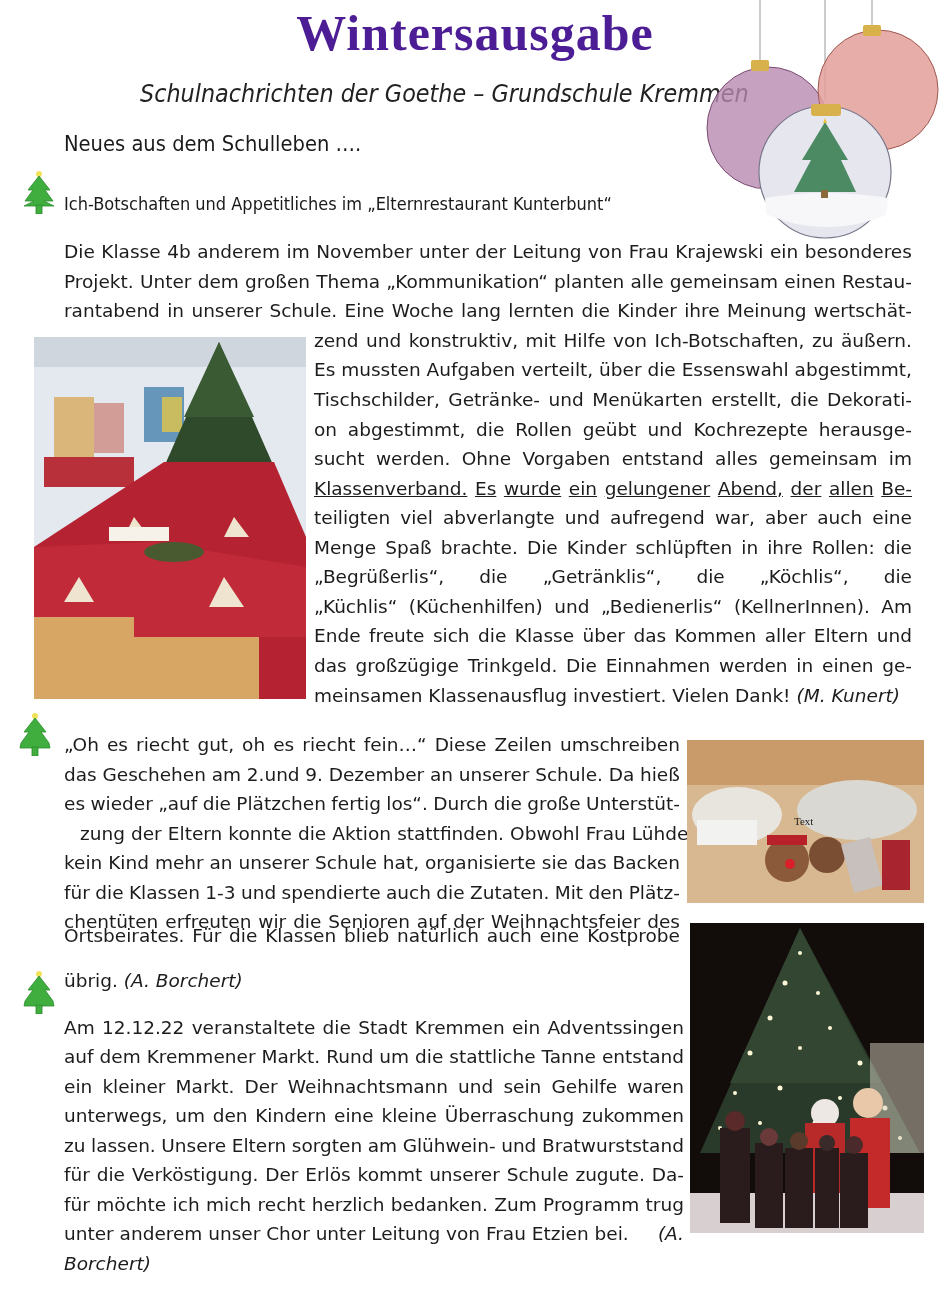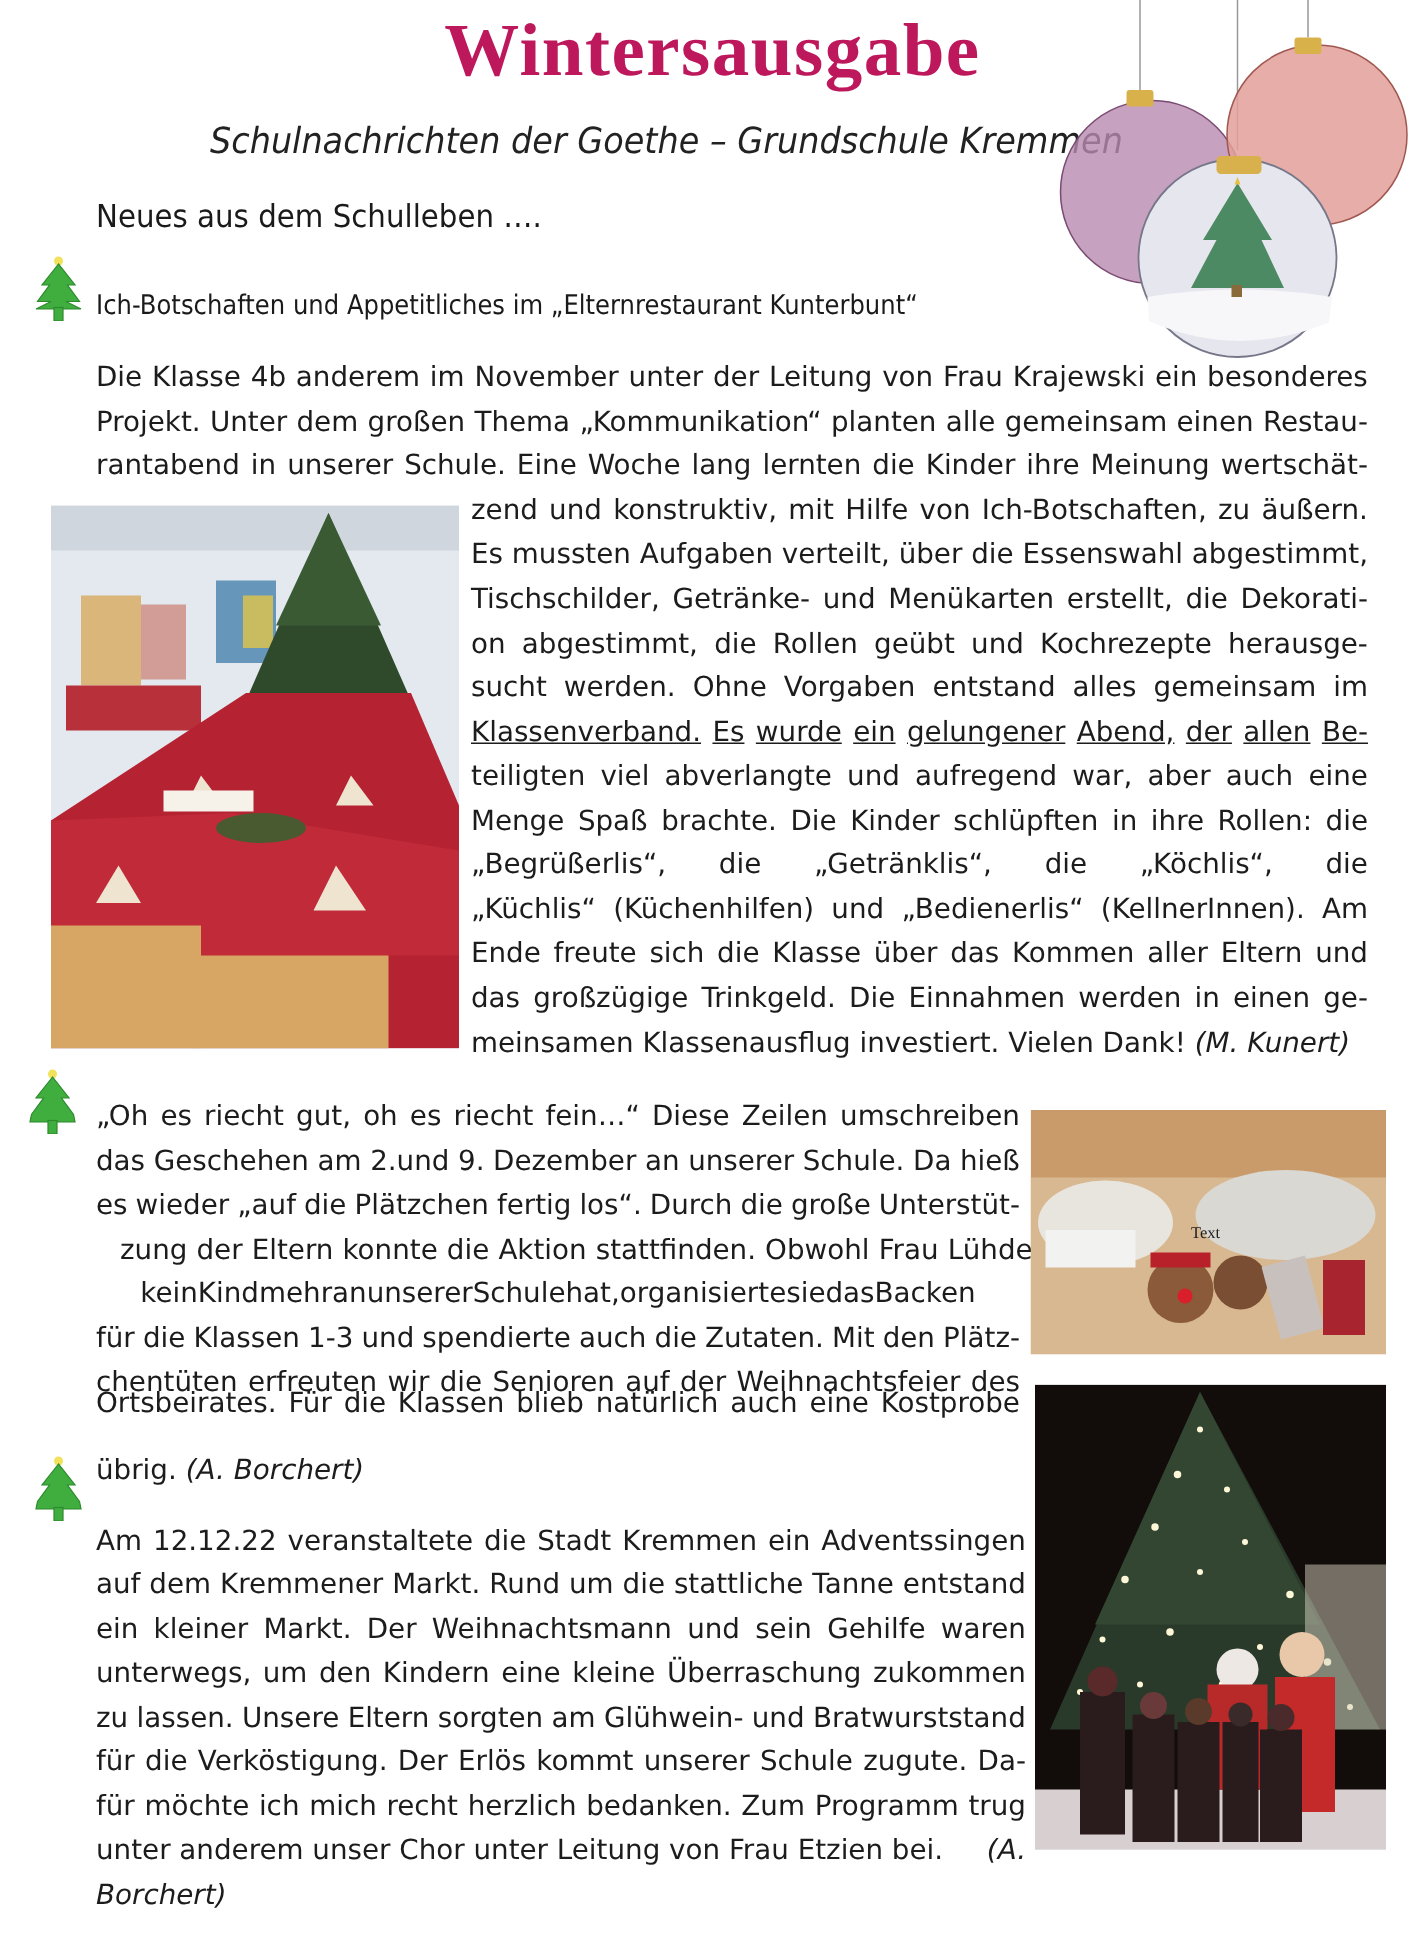--- a/index.html
+++ b/index.html
@@ -1,20 +1,20 @@
 <!DOCTYPE html>
 <html><head>
 <meta charset="utf-8">
 <style>
   html, body { margin:0; padding:0; background:#fff; }
   body { width:950px; height:1297px; position:relative; overflow:hidden; color:#1a1a1a;
          font-family:"Liberation Sans", sans-serif; }
   .abs { position:absolute; }
   .title { left:0; width:950px; top:4px; text-align:center; font-family:"Liberation Serif", serif;
-           font-weight:bold; font-size:50px; letter-spacing:1px; color:#be185d; }
+           font-weight:bold; font-size:50px; letter-spacing:1px; color:#4c1d95; }
   .subtitle { left:140px; top:80px; font-style:italic; font-size:24px; color:#222; white-space:nowrap;
               font-family:"DejaVu Sans", sans-serif; transform:scaleX(0.93); transform-origin:left; }
   .section { left:64px; top:132px; font-size:21px; color:#1a1a1a; font-family:"DejaVu Sans", sans-serif;
              transform:scaleX(0.93); transform-origin:left; }
   .heading1 { left:64px; top:193px; font-size:18px; font-family:"DejaVu Sans", sans-serif;
               transform:scaleX(0.9); transform-origin:left; white-space:nowrap; }
   .line { position:absolute; height:24px; font-size:18.5px; line-height:24px; white-space:nowrap;
           font-family:"DejaVu Sans", sans-serif; display:flex; justify-content:space-between; color:#1c1c1c; }
   .line.left { justify-content:flex-start; }
   .line span { display:inline-block; }
@@ -304,21 +304,21 @@
     <span>der</span>
     <span>Eltern</span>
     <span>konnte</span>
     <span>die</span>
     <span>Aktion</span>
     <span>stattfinden.</span>
     <span>Obwohl</span>
     <span>Frau</span>
     <span>Lühder</span>
   </div>
-<div class="line" style="left:64px; width:616px; top:851px;justify-content:center;">
+<div class="line" style="left:64px; width:616px; top:851px;">
     <span>kein</span>
     <span>Kind</span>
     <span>mehr</span>
     <span>an</span>
     <span>unserer</span>
     <span>Schule</span>
     <span>hat,</span>
     <span>organisierte</span>
     <span>sie</span>
     <span>das</span>

